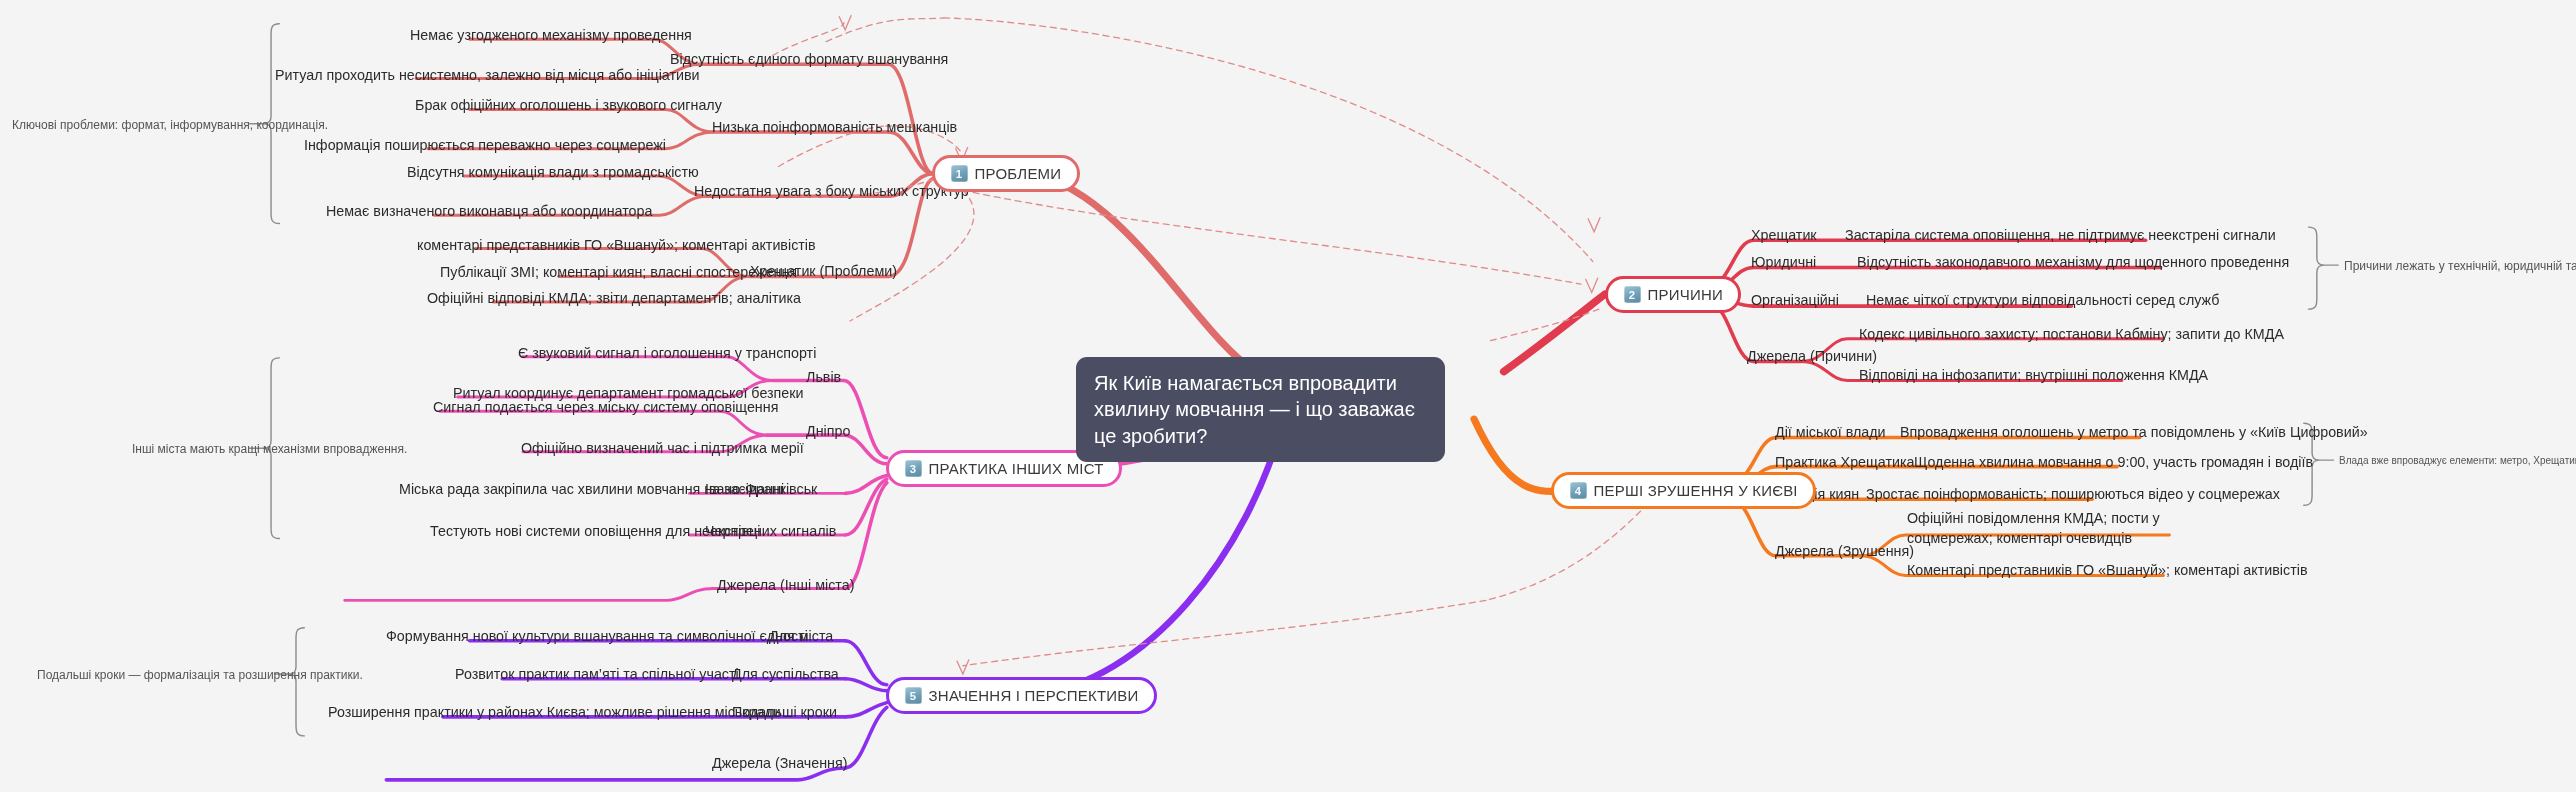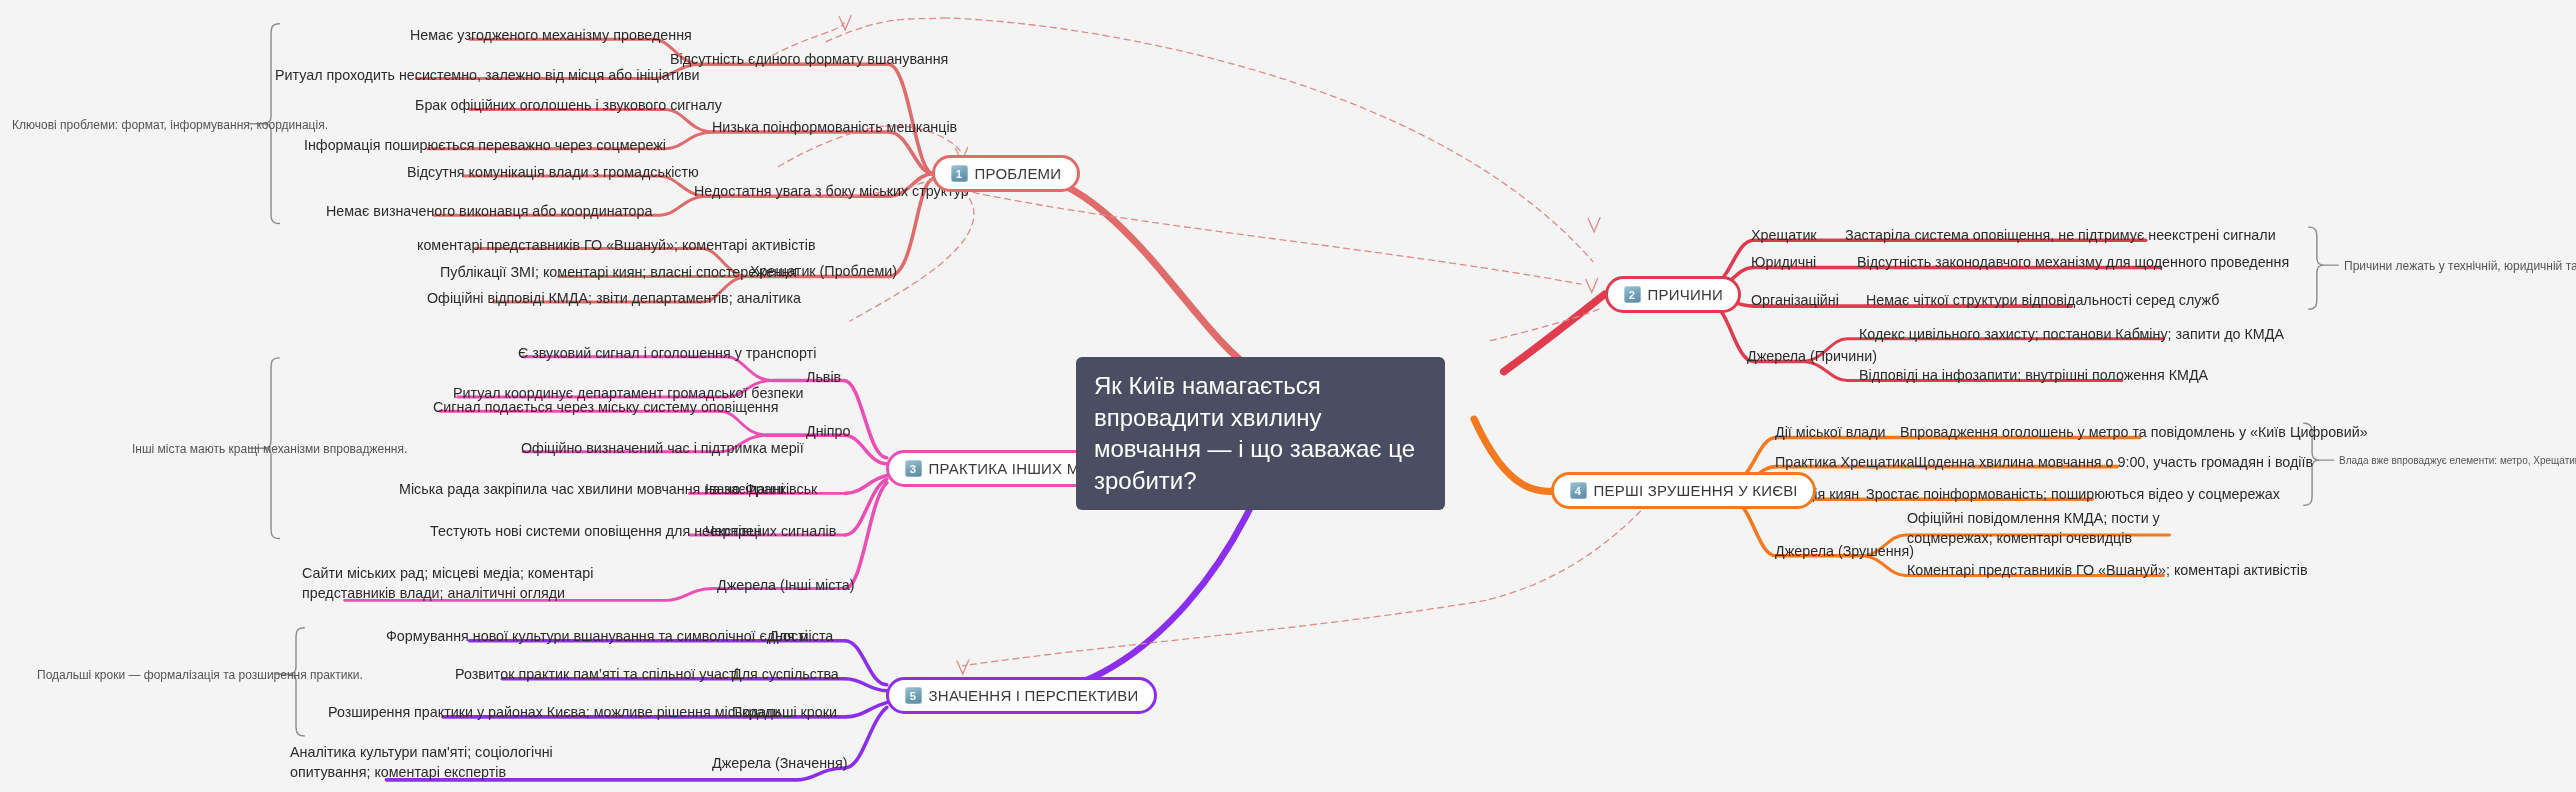--- a/index.html
+++ b/index.html
@@ -44,23 +44,23 @@
     box-shadow:inset 0 0 0 0.6px rgba(255,255,255,.55);
     flex:0 0 auto;
   }
   .branch .blabel{font-size:15px;}
 
   
   #central{
     position:absolute;
     background:#4b4e63;
     color:#ffffff;
-    border-radius:6px;
+    border-radius:11px;
     padding:13px 18px;
-    font-size:24px;
+    font-size:20px;
     line-height:1.32;
     width:369px;
     box-sizing:border-box;
     z-index:7;
     white-space:normal;
   }
 
   
   .leaf{
     position:absolute;
@@ -283,21 +283,20 @@
   <div class="leaf" style="left:433px;top:399px;">Сигнал подається через міську систему оповіщення</div>
   <div class="leaf" style="left:521px;top:440px;">Офіційно визначений час і підтримка мерії</div>
 
   <div class="leaf" style="left:705px;top:481px;">Івано-Франківськ</div>
   <div class="leaf" style="left:399px;top:481px;">Міська рада закріпила час хвилини мовчання на засіданні</div>
 
   <div class="leaf" style="left:705px;top:523px;">Чернівці</div>
   <div class="leaf" style="left:430px;top:523px;">Тестують нові системи оповіщення для неекстрених сигналів</div>
 
   <div class="leaf" style="left:717px;top:577px;">Джерела (Інші міста)</div>
-  <div class="leaf wrap" style="left:302px;top:563px;width:333px;">Сайти міських рад; місцеві медіа; коментарі представників влади; аналітичні огляди</div>
 
   <div class="leaf" style="left:1775px;top:424px;">Дії міської влади</div>
   <div class="leaf" style="left:1900px;top:424px;">Впровадження оголошень у метро та повідомлень у «Київ Цифровий»</div>
 
   <div class="leaf" style="left:1775px;top:454px;">Практика Хрещатика</div>
   <div class="leaf" style="left:1914px;top:454px;">Щоденна хвилина мовчання о 9:00, участь громадян і водіїв</div>
 
   <div class="leaf" style="left:1775px;top:486px;">Реакція киян</div>
   <div class="leaf" style="left:1866px;top:486px;">Зростає поінформованість; поширюються відео у соцмережах</div>
 
@@ -308,21 +307,20 @@
   <div class="leaf" style="left:769px;top:628px;">Для міста</div>
   <div class="leaf" style="left:386px;top:628px;">Формування нової культури вшанування та символічної єдності</div>
 
   <div class="leaf" style="left:732px;top:666px;">Для суспільства</div>
   <div class="leaf" style="left:455px;top:666px;">Розвиток практик пам’яті та спільної участі</div>
 
   <div class="leaf" style="left:732px;top:704px;">Подальші кроки</div>
   <div class="leaf" style="left:328px;top:704px;">Розширення практики у районах Києва; можливе рішення міськради</div>
 
   <div class="leaf" style="left:712px;top:755px;">Джерела (Значення)</div>
-  <div class="leaf wrap" style="left:290px;top:742px;width:321px;">Аналітика культури пам'яті; соціологічні опитування; коментарі експертів</div>
 
   <div class="anno" style="left:12px;top:118px;text-align:center;">Ключові проблеми: формат, інформування, координація.</div>
   <div class="anno" style="left:2344px;top:259px;">Причини лежать у технічній, юридичній та організаційній площинах.</div>
   <div class="anno" style="left:132px;top:442px;">Інші міста мають кращі механізми впровадження.</div>
   <div class="anno small" style="left:2339px;top:455px;">Влада вже впроваджує елементи: метро, Хрещатик, застосунок.</div>
   <div class="anno" style="left:37px;top:668px;">Подальші кроки — формалізація та розширення практики.</div>
 
 </div>
 
 

